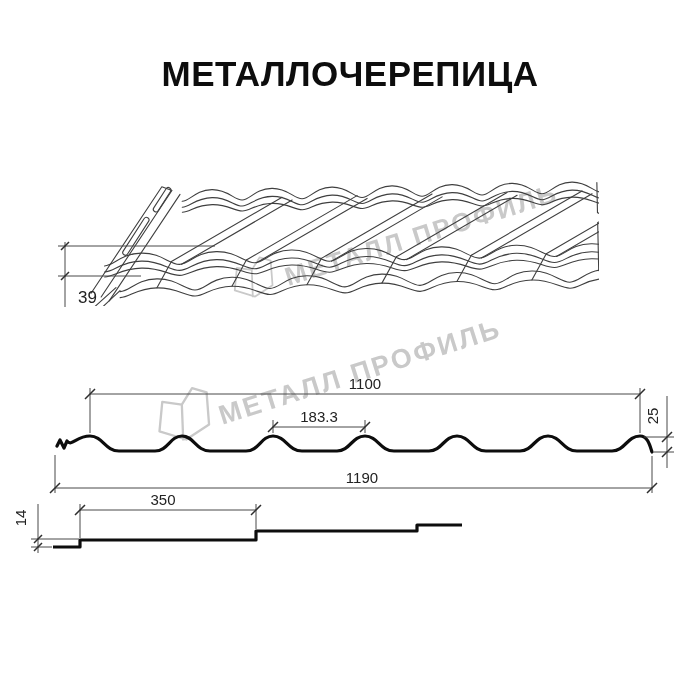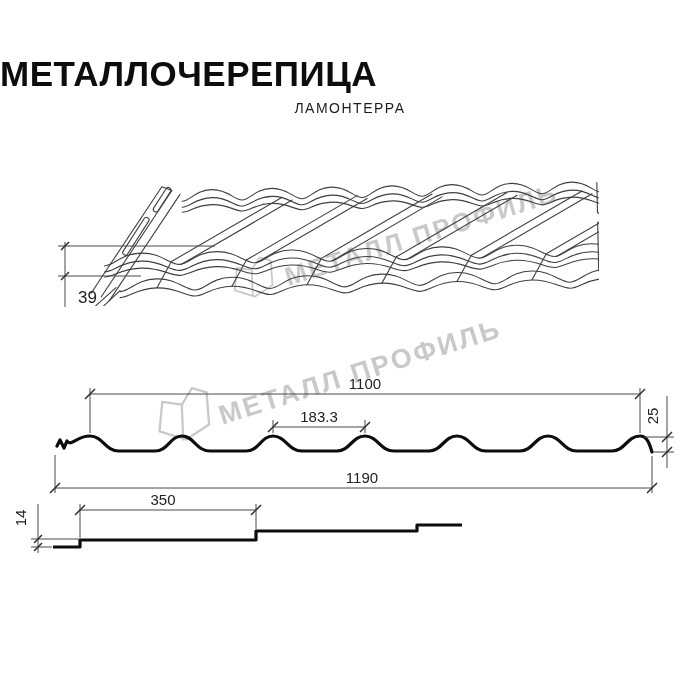--- a/index.html
+++ b/index.html
@@ -1,18 +1,18 @@
 <!DOCTYPE html>
 <html><head>
 <meta charset="utf-8">
 <style>
   html,body{margin:0;padding:0;background:#fff;}
   #stage{position:relative;width:700px;height:700px;background:#ffffff;overflow:hidden;
          font-family:"Liberation Sans",sans-serif;}
-  #title{position:absolute;top:54px;left:0;width:700px;text-align:left;
+  #title{position:absolute;top:54px;left:0;width:700px;text-align:center;
          font-size:35px;font-weight:bold;letter-spacing:0.5px;color:#0d0d0d;}
   #subtitle{position:absolute;top:100px;left:0;width:700px;text-align:center;
          font-size:14px;font-weight:normal;letter-spacing:1.5px;color:#1c1c1c;}
   svg{position:absolute;top:0;left:0;}
   .lineart{stroke:#3f3f3f;stroke-width:1.1;fill:none;stroke-linecap:round;}
   .thick{stroke:#0d0d0d;stroke-width:3.2;fill:none;stroke-linejoin:round;stroke-linecap:round;}
   .sq{stroke-linecap:butt;}
   .dim{stroke:#484848;stroke-width:1;fill:none;}
   .tick{stroke:#2e2e2e;stroke-width:1.5;fill:none;}
   .dimtext{font-family:"Liberation Sans",sans-serif;font-size:15px;fill:#222;}
@@ -20,21 +20,20 @@
   .wm{stroke:#c9c9c9;stroke-width:2.2;fill:none;stroke-linejoin:round;}
   .wmtext{font-family:"Liberation Sans",sans-serif;font-weight:bold;font-size:26px;
           fill:#c9c9c9;letter-spacing:2.5px;}
 </style>
 </head>
 <body>
 
 <div id="stage">
 
   <div id="title">МЕТАЛЛОЧЕРЕПИЦА</div>
-  <div id="subtitle">ЛАМОНТЕРРА</div>
 
   <svg width="700" height="700" viewBox="0 0 700 700">
     <defs>
       <path id="mp-logo" d="M2,30 L13,4 L30,12 L44,0 L56,8 L49,38 L24,45 Z M30,12 L21,45"></path>
       <clipPath id="sheetclip">
           <rect x="85" y="166" width="514" height="140"></rect>
         </clipPath>
     </defs>
 
     <g>

